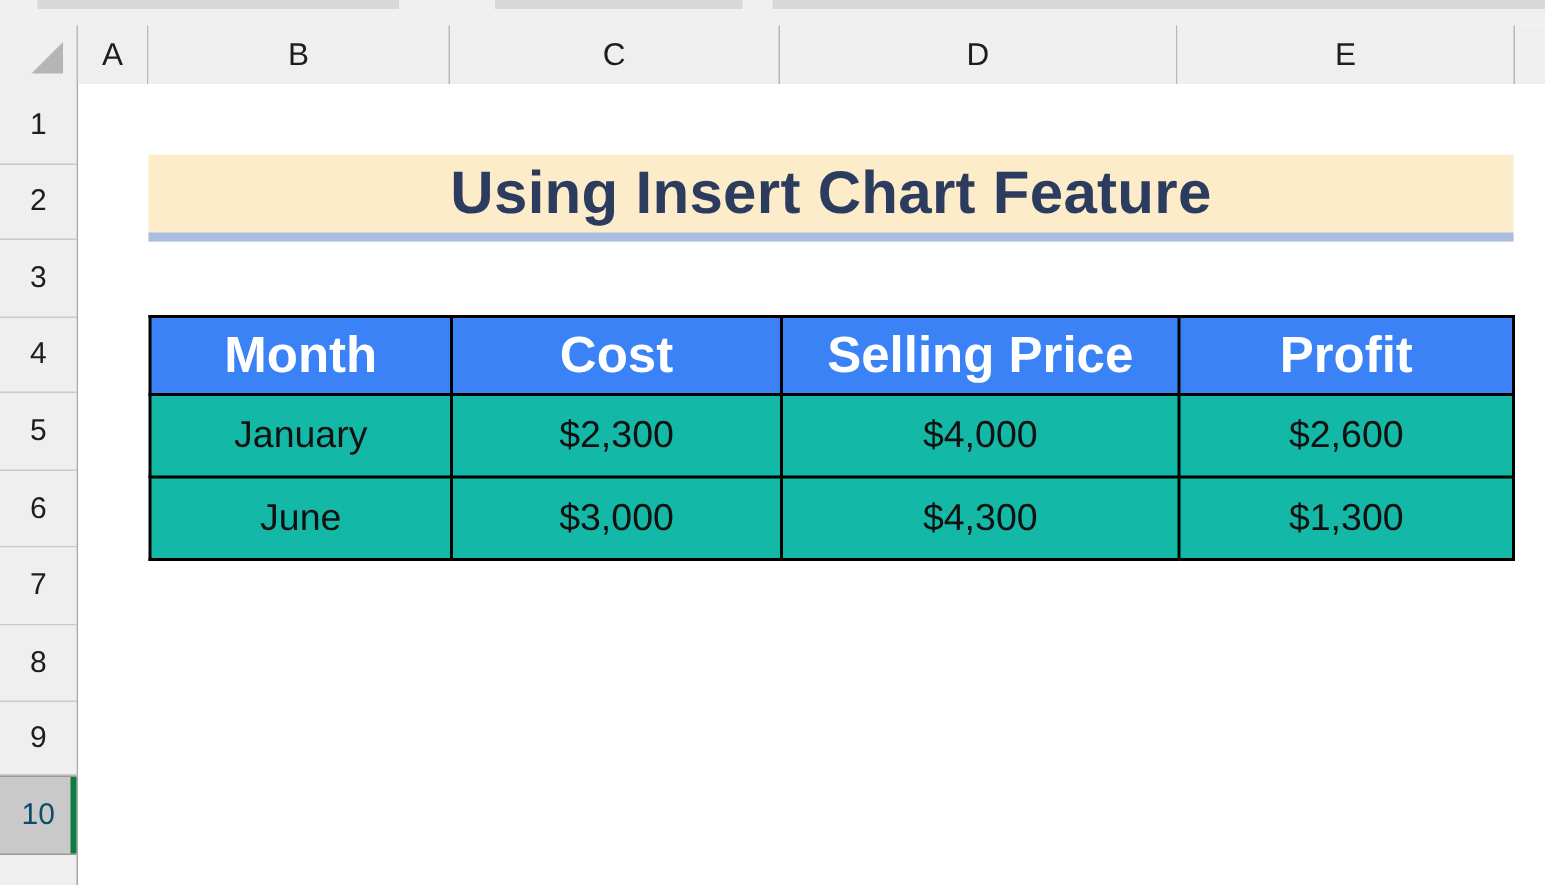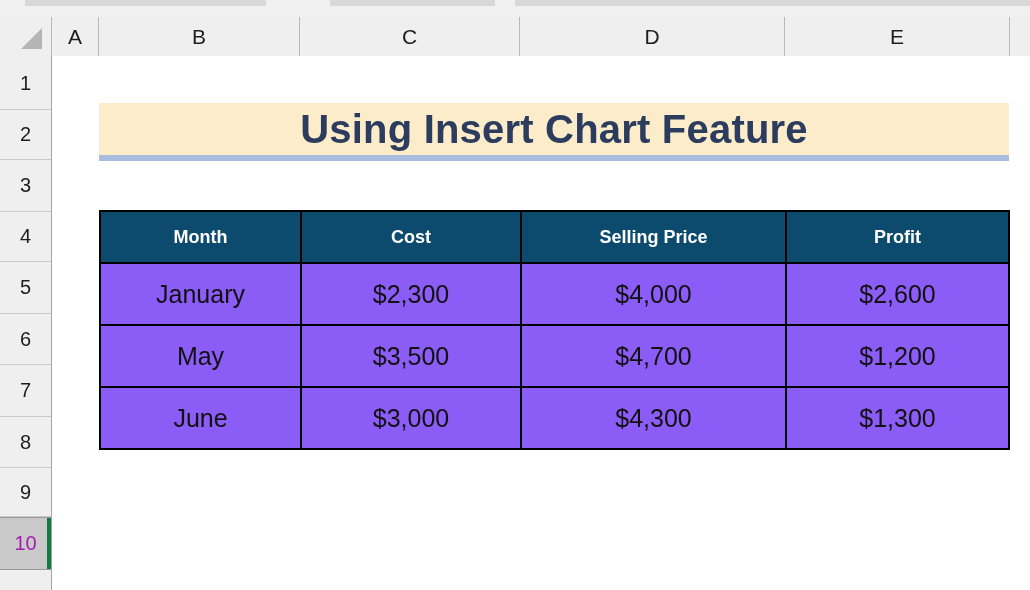--- a/index.html
+++ b/index.html
@@ -103,21 +103,21 @@
     color: #1d1d1d;
     background: #efefef;
     border-bottom: 1px solid #c9c9c9;
     box-sizing: border-box;
     display: flex;
     align-items: center;
     justify-content: center;
   }
   .row-header.selected {
     background: #c9c9c9;
-    color: #a21caf;
+    color: #0c4a6e;
     font-weight: normal;
     border-bottom: 1px solid #9a9a9a;
     border-top: 1px solid #9a9a9a;
   }
   .row-sel-bar {
     position: absolute;
     right: 0;
     top: 0;
     bottom: 0;
     width: 4px;
@@ -167,33 +167,33 @@
   }
   .data-table th,
   .data-table td {
     border: 2px solid #000000;
     text-align: center;
     padding: 0;
     font-family: "Liberation Sans", sans-serif;
     box-sizing: border-box;
   }
   .data-table thead th {
-    background: #0c4a6e;
+    background: #3b82f6;
     color: #ffffff;
-    font-size: 18px;
+    font-size: 34px;
     font-weight: bold;
     height: 52px;
     border-color: #000000;
   }
   .data-table tbody td {
-    background: #8b5cf6;
+    background: #14b8a6;
     color: #111111;
     font-size: 25px;
     font-weight: normal;
-    height: 62px;
+    height: 55px;
   }
   .col-month { width: 201px; }
   .col-cost  { width: 220px; }
   .col-sell  { width: 265px; }
   .col-prof  { width: 223px; }
 </style>
 </head>
 <body>
 
 <div id="app">
@@ -276,26 +276,20 @@
           </tr>
       </thead>
       <tbody id="tbody">
           <tr>
             <td>January</td>
             <td>$2,300</td>
             <td>$4,000</td>
             <td>$2,600</td>
           </tr>
           <tr>
-            <td>May</td>
-            <td>$3,500</td>
-            <td>$4,700</td>
-            <td>$1,200</td>
-          </tr>
-          <tr>
             <td>June</td>
             <td>$3,000</td>
             <td>$4,300</td>
             <td>$1,300</td>
           </tr>
         </tbody>
     </table>
 
   </div>
 </div>

